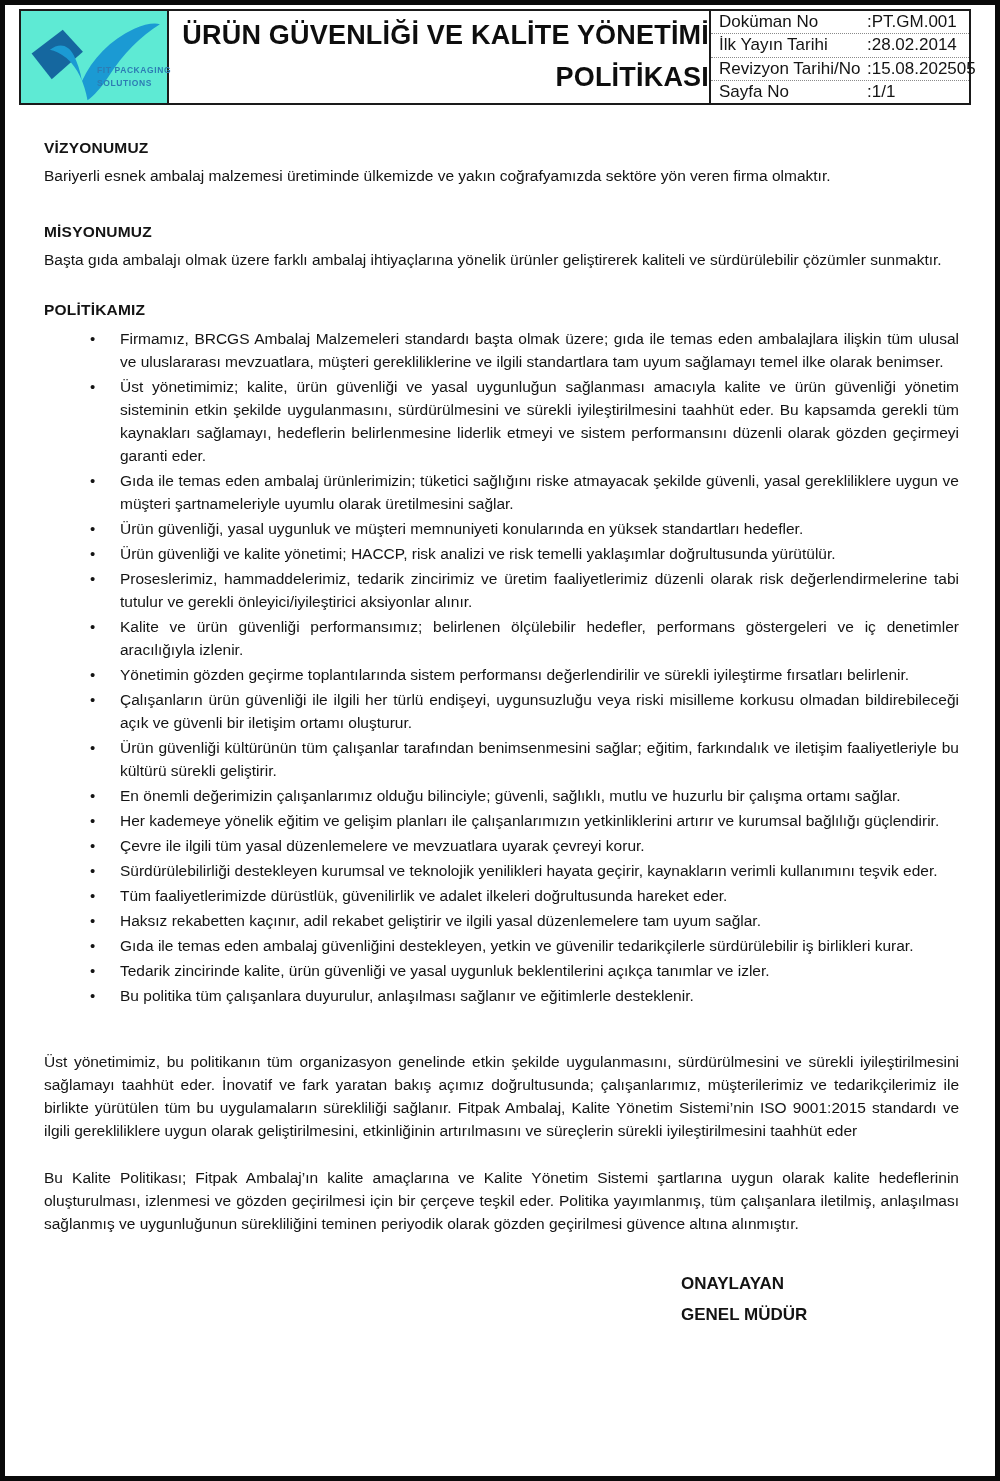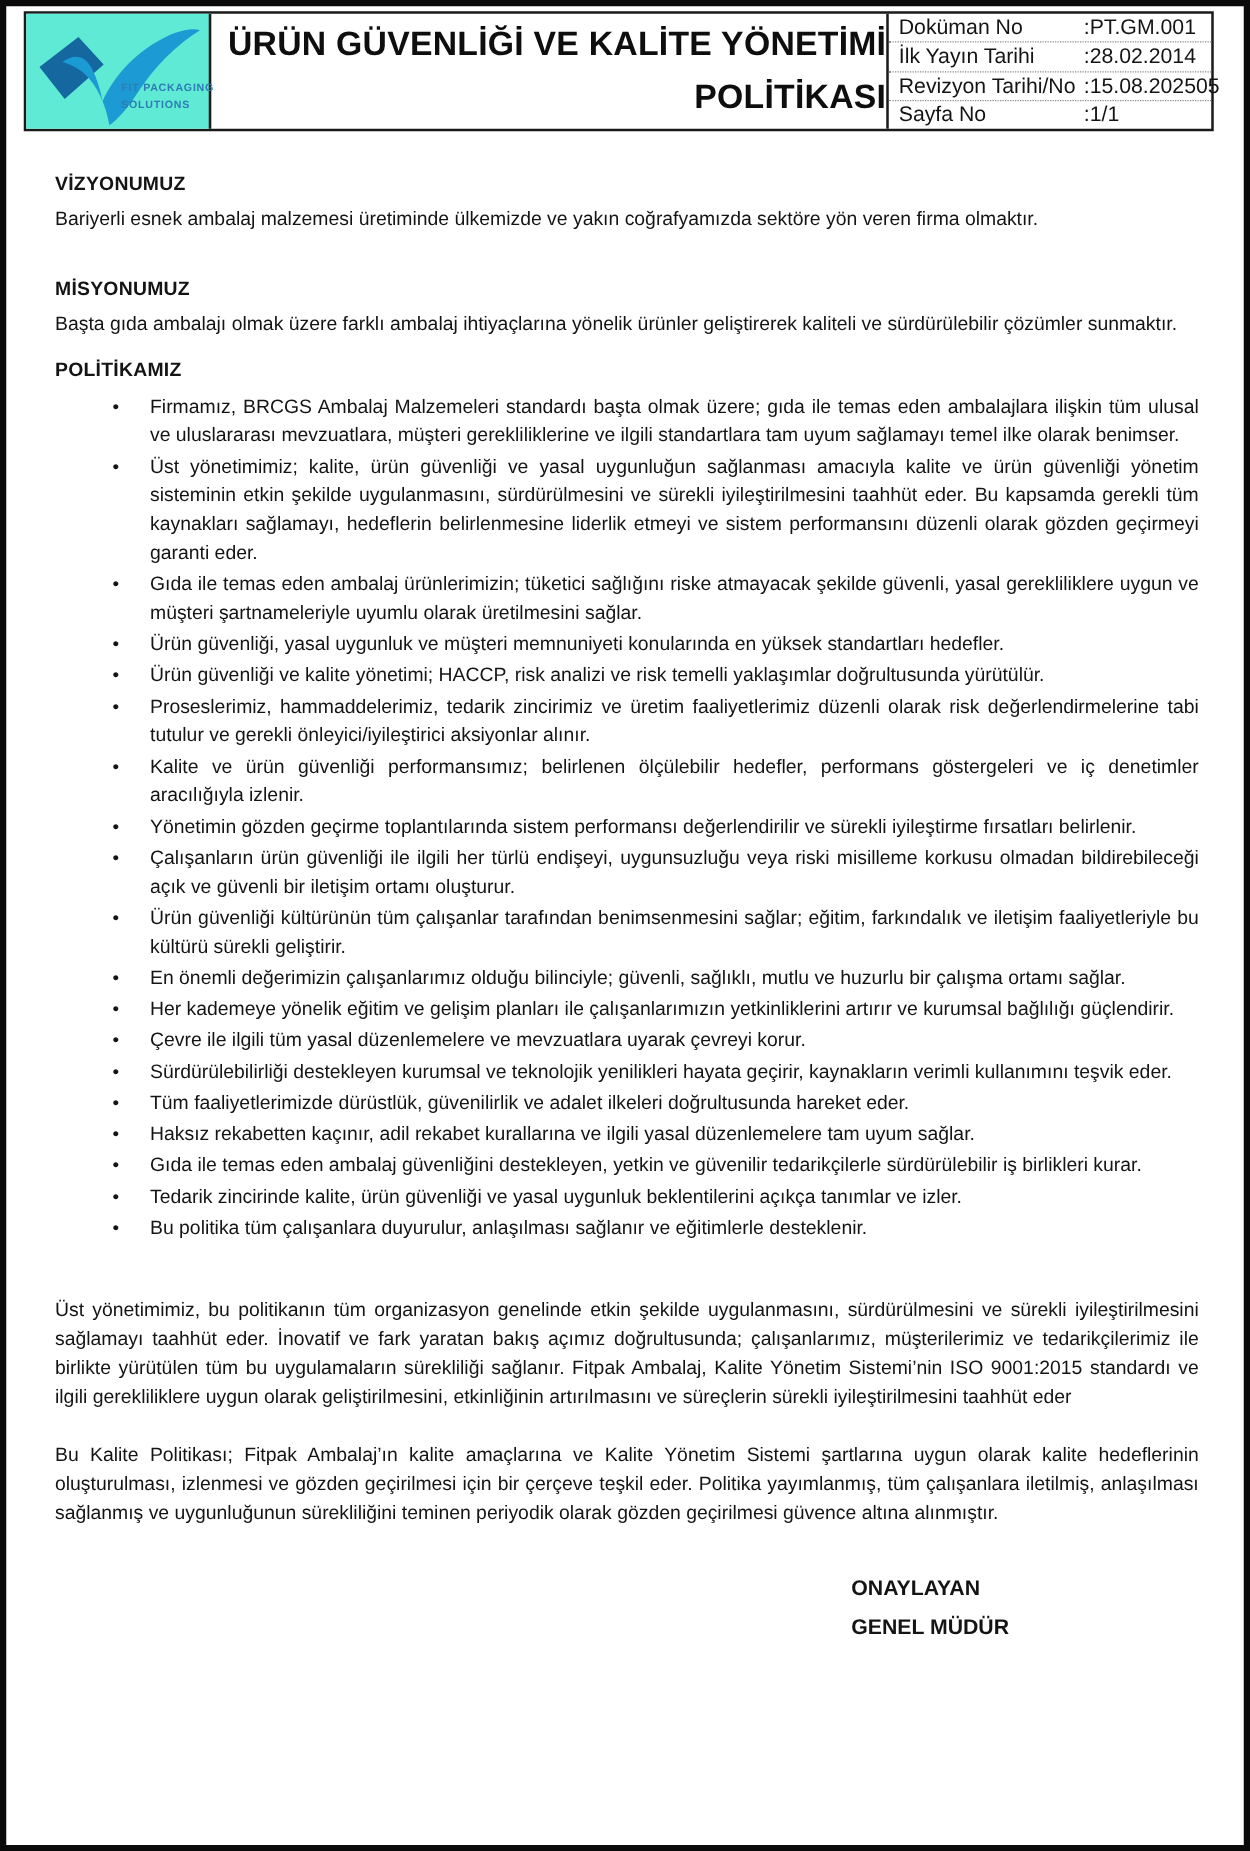--- a/index.html
+++ b/index.html
@@ -50,21 +50,21 @@
   }
   .info-row:last-child { border-bottom:none; }
   .info-label { width:148px; flex:0 0 148px; }
   .info-value { flex:1; }
 
   
   .content { padding:31px 36px 0 39px; font-size:15.5px; line-height:23px; }
   .section-heading { font-weight:bold; font-size:15.5px; letter-spacing:0.2px; }
   .section-body { margin-top:5px; text-align:justify; }
   .sec-mission { margin-top:33px; }
-  .sec-policy  { margin-top:14px; }
+  .sec-policy  { margin-top:27px; }
 
   ul.policy-list { list-style:none; margin-top:6px; }
   ul.policy-list li {
     position:relative;
     margin-left:46px;           
     padding-left:30px;          
     text-align:justify;
     margin-bottom:2px;
   }
   ul.policy-list li::before {
@@ -154,21 +154,21 @@
         <li>Proseslerimiz, hammaddelerimiz, tedarik zincirimiz ve üretim faaliyetlerimiz düzenli olarak risk değerlendirmelerine tabi tutulur ve gerekli önleyici/iyileştirici aksiyonlar alınır.</li>
         <li>Kalite ve ürün güvenliği performansımız; belirlenen ölçülebilir hedefler, performans göstergeleri ve iç denetimler aracılığıyla izlenir.</li>
         <li>Yönetimin gözden geçirme toplantılarında sistem performansı değerlendirilir ve sürekli iyileştirme fırsatları belirlenir.</li>
         <li>Çalışanların ürün güvenliği ile ilgili her türlü endişeyi, uygunsuzluğu veya riski misilleme korkusu olmadan bildirebileceği açık ve güvenli bir iletişim ortamı oluşturur.</li>
         <li>Ürün güvenliği kültürünün tüm çalışanlar tarafından benimsenmesini sağlar; eğitim, farkındalık ve iletişim faaliyetleriyle bu kültürü sürekli geliştirir.</li>
         <li>En önemli değerimizin çalışanlarımız olduğu bilinciyle; güvenli, sağlıklı, mutlu ve huzurlu bir çalışma ortamı sağlar.</li>
         <li>Her kademeye yönelik eğitim ve gelişim planları ile çalışanlarımızın yetkinliklerini artırır ve kurumsal bağlılığı güçlendirir.</li>
         <li>Çevre ile ilgili tüm yasal düzenlemelere ve mevzuatlara uyarak çevreyi korur.</li>
         <li>Sürdürülebilirliği destekleyen kurumsal ve teknolojik yenilikleri hayata geçirir, kaynakların verimli kullanımını teşvik eder.</li>
         <li>Tüm faaliyetlerimizde dürüstlük, güvenilirlik ve adalet ilkeleri doğrultusunda hareket eder.</li>
-        <li>Haksız rekabetten kaçınır, adil rekabet kurallarına ve ilgili yasal düzenlemelere tam uyum sağlar.</li>
+        <li>Haksız rekabetten kaçınır, adil rekabet geliştirir ve ilgili yasal düzenlemelere tam uyum sağlar.</li>
         <li>Gıda ile temas eden ambalaj güvenliğini destekleyen, yetkin ve güvenilir tedarikçilerle sürdürülebilir iş birlikleri kurar.</li>
         <li>Tedarik zincirinde kalite, ürün güvenliği ve yasal uygunluk beklentilerini açıkça tanımlar ve izler.</li>
         <li>Bu politika tüm çalışanlara duyurulur, anlaşılması sağlanır ve eğitimlerle desteklenir.</li>
       </ul>
     </div>
 
     <p class="closing-p1">Üst yönetimimiz, bu politikanın tüm organizasyon genelinde etkin şekilde uygulanmasını, sürdürülmesini ve sürekli iyileştirilmesini sağlamayı taahhüt eder. İnovatif ve fark yaratan bakış açımız doğrultusunda; çalışanlarımız, müşterilerimiz ve tedarikçilerimiz ile birlikte yürütülen tüm bu uygulamaların sürekliliği sağlanır. Fitpak Ambalaj, Kalite Yönetim Sistemi’nin ISO 9001:2015 standardı ve ilgili gerekliliklere uygun olarak geliştirilmesini, etkinliğinin artırılmasını ve süreçlerin sürekli iyileştirilmesini taahhüt eder</p>
     <p class="closing-p2">Bu Kalite Politikası; Fitpak Ambalaj’ın kalite amaçlarına ve Kalite Yönetim Sistemi şartlarına uygun olarak kalite hedeflerinin oluşturulması, izlenmesi ve gözden geçirilmesi için bir çerçeve teşkil eder. Politika yayımlanmış, tüm çalışanlara iletilmiş, anlaşılması sağlanmış ve uygunluğunun sürekliliğini teminen periyodik olarak gözden geçirilmesi güvence altına alınmıştır.</p>
 
     <div class="signature">

